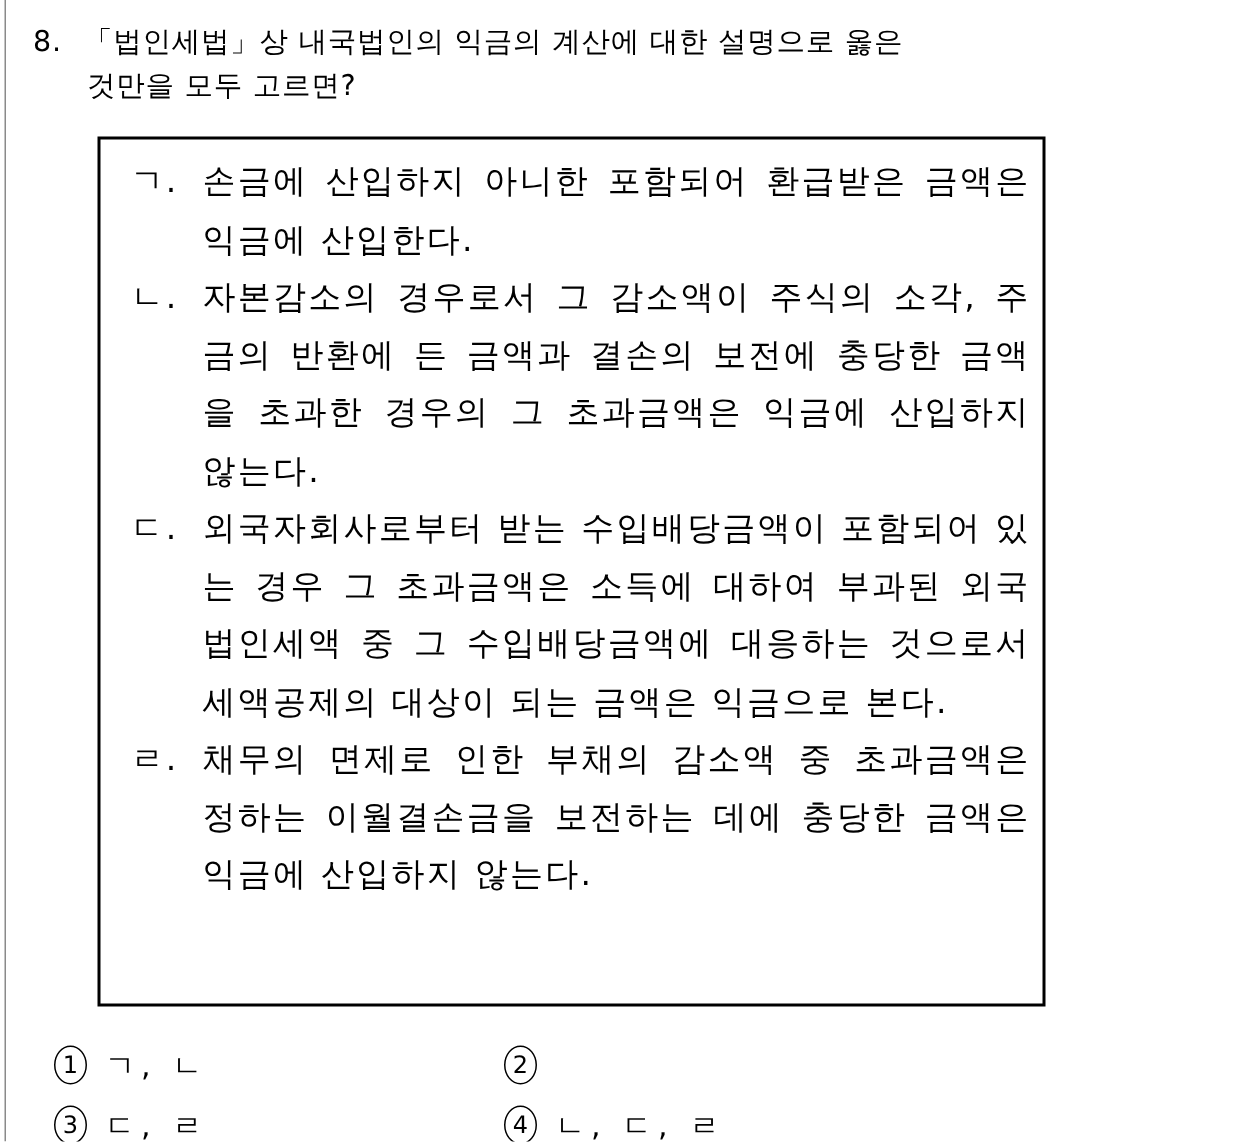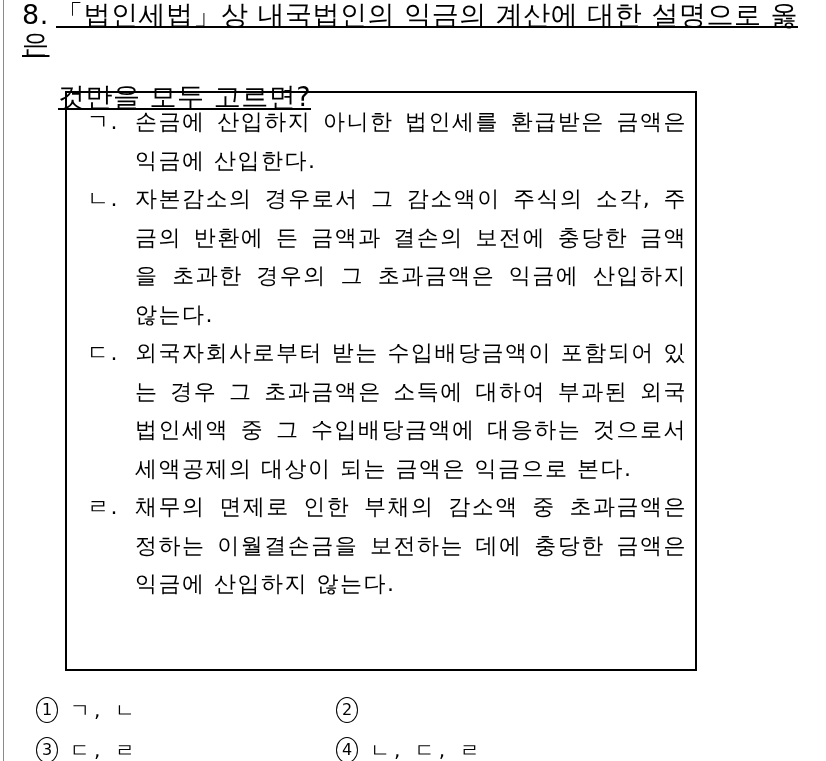--- a/index.html
+++ b/index.html
@@ -19,34 +19,32 @@
       position: absolute;
       left: 3px;
       top: 0;
       width: 1px;
       height: 761px;
       background: #8a8a8a;
     }
     .question {
       position: absolute;
       left: 22px;
-      top: 0;
+      top: 14px;
       width: 780px;
-      font-size: 27px;
+      font-size: 19px;
       line-height: 29px;
       letter-spacing: 0.5px;
-      text-decoration: underline;
     }
     .question .num {
       display: inline-block;
       width: 34px;
     }
     .question .line2 {
       padding-left: 36px;
-      margin-top: 24px;
     }
     .box {
       position: absolute;
       left: 65px;
       top: 91px;
       width: 628px;
       height: 576px;
       border: 2px solid #000;
       box-sizing: content-box;
     }
@@ -114,21 +112,21 @@
   <div>
     <span class="num">8.</span><span>「법인세법」상 내국법인의 익금의 계산에 대한 설명으로 옳은</span>
   </div>
   <div class="line2">것만을 모두 고르면?</div>
 </div>
 
 <div class="box">
   <div class="items">
     <div class="item">
       <span class="marker">ㄱ.</span>
-      <div class="body">손금에 산입하지 아니한 법인세를 환급받은 금액은 익금에 산입한다.</div>
+      <div class="body">손금에 산입하지 아니한 포함되어 환급받은 금액은 익금에 산입한다.</div>
     </div>
     <div class="item">
       <span class="marker">ㄴ.</span>
       <div class="body">자본감소의 경우로서 그 감소액이 주식의 소각, 주금의 반환에 든 금액과 결손의 보전에 충당한 금액을 초과한 경우의 그 초과금액은 익금에 산입하지 않는다.</div>
     </div>
     <div class="item">
       <span class="marker">ㄷ.</span>
       <div class="body">외국자회사로부터 받는 수입배당금액이 포함되어 있는 경우 그 초과금액은 소득에 대하여 부과된 외국법인세액 중 그 수입배당금액에 대응하는 것으로서 세액공제의 대상이 되는 금액은 익금으로 본다.</div>
     </div>
     <div class="item">

